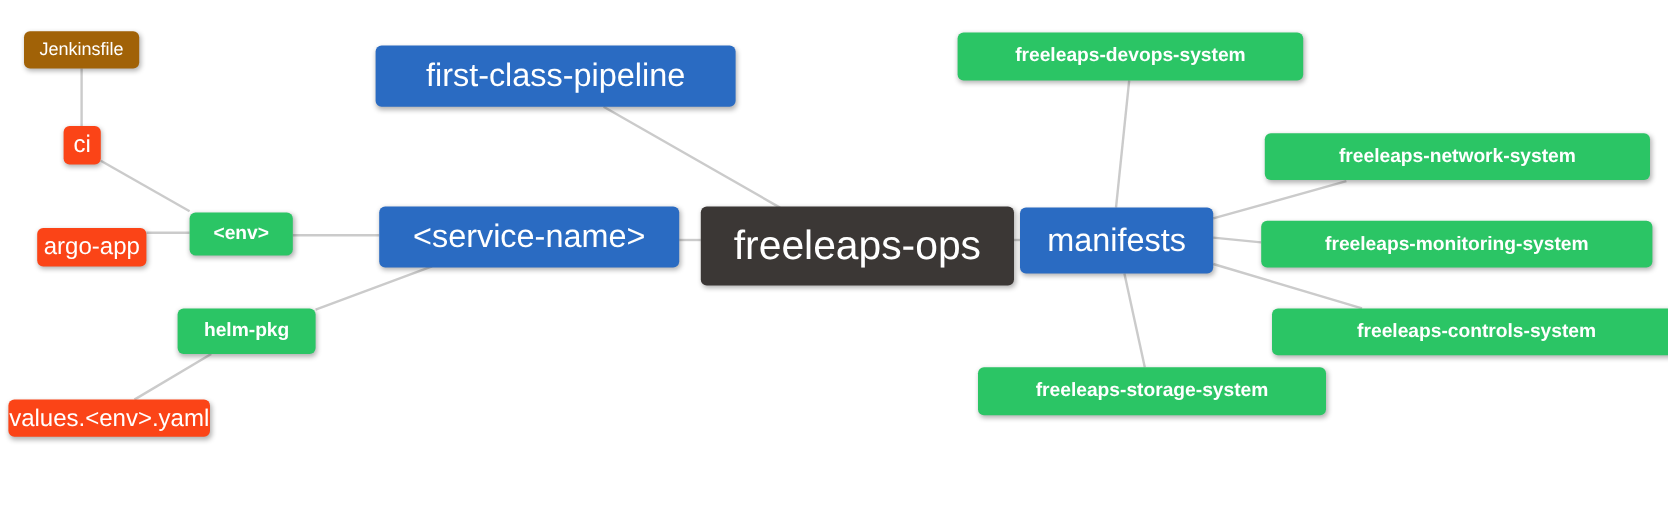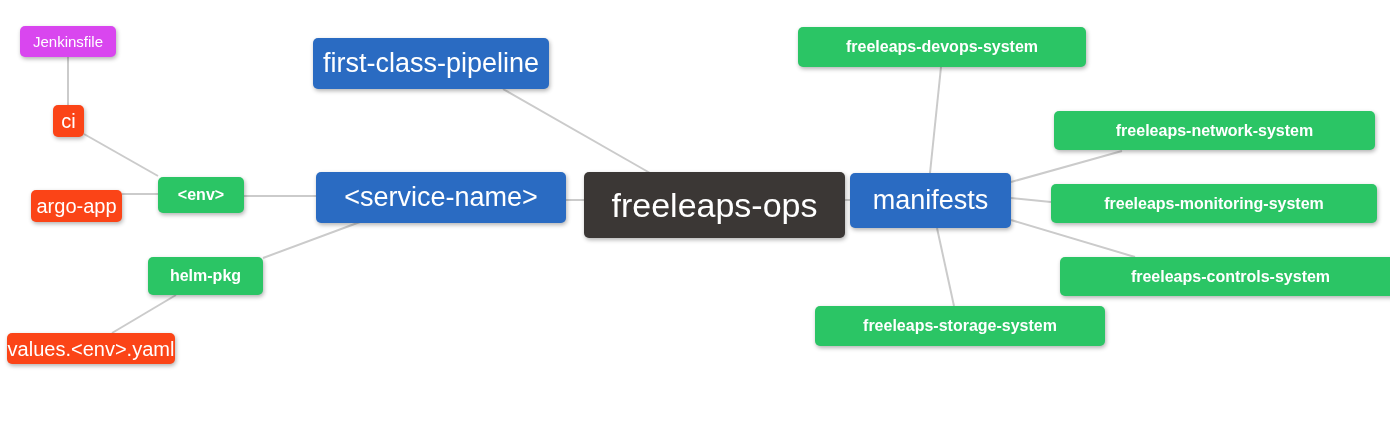--- a/index.html
+++ b/index.html
@@ -35,21 +35,21 @@
     line-height: 1;
   }
   .lvl1 { font-size: 34px; }
   .lvl2 { font-size: 27px; }
   .lvl3 { font-size: 16px; font-weight: bold; }
   .lvl4 { font-size: 20px; }
   .lvl5 { font-size: 15px; }
 
   
   .n-root        { left: 584px;  top: 172px; width: 261px; height: 66px; }
-  .n-fcp         { left: 313px;  top: 38px;  width: 236px; height: 51px; }
+  .n-fcp         { left: 313px;  top: 38px;  width: 300px; height: 51px; }
   .n-service     { left: 316px;  top: 172px; width: 250px; height: 51px; }
   .n-manifests   { left: 850px;  top: 173px; width: 161px; height: 55px; }
   .n-env         { left: 158px;  top: 177px; width: 86px;  height: 36px; }
   .n-helmpkg     { left: 148px;  top: 257px; width: 115px; height: 38px; }
   .n-ci          { left: 53px;   top: 105px; width: 31px;  height: 32px; }
   .n-argoapp     { left: 31px;   top: 178px; width: 91px;  height: 32px; margin-top: 12px; }
   .n-jenkinsfile { left: 20px;   top: 26px;  width: 96px;  height: 31px; }
   .n-values      { left: 7px;    top: 333px; width: 168px; height: 31px; }
   .n-devops      { left: 798px;  top: 27px;  width: 288px; height: 40px; }
   .n-network     { left: 1054px; top: 111px; width: 321px; height: 39px; }
@@ -72,21 +72,21 @@
     <line x1="503" y1="89" x2="650" y2="173" style="stroke: rgb(203, 203, 203);"></line>
     <line x1="566" y1="200" x2="584" y2="200" style="stroke: rgb(203, 203, 203);"></line>
     <line x1="845" y1="200" x2="851" y2="200" style="stroke: rgb(203, 203, 203);"></line>
     <line x1="941" y1="67" x2="930" y2="173" style="stroke: rgb(203, 203, 203);"></line>
     <line x1="1011" y1="182" x2="1122" y2="151" style="stroke: rgb(203, 203, 203);"></line>
     <line x1="1011" y1="198" x2="1051" y2="202" style="stroke: rgb(203, 203, 203);"></line>
     <line x1="1011" y1="220" x2="1135" y2="257" style="stroke: rgb(203, 203, 203);"></line>
     <line x1="937" y1="228" x2="954" y2="306" style="stroke: rgb(203, 203, 203);"></line>
   </svg>
 
-  <div class="node lvl5 n-jenkinsfile" style="background: #d946ef;">Jenkinsfile</div>
+  <div class="node lvl5 n-jenkinsfile" style="background: #a16207;">Jenkinsfile</div>
   <div class="node lvl4 n-ci" style="background: rgb(251, 68, 23);">ci</div>
   <div class="node lvl4 n-argoapp" style="background: rgb(251, 68, 23);">argo-app</div>
   <div class="node lvl3 n-env" style="background: rgb(43, 197, 101);">&lt;env&gt;</div>
   <div class="node lvl3 n-helmpkg" style="background: rgb(43, 197, 101);">helm-pkg</div>
   <div class="node lvl4 n-values" style="background: rgb(251, 68, 23);">values.&lt;env&gt;.yaml</div>
   <div class="node lvl2 n-fcp" style="background: rgb(42, 107, 194);">first-class-pipeline</div>
   <div class="node lvl2 n-service" style="background: rgb(42, 107, 194);">&lt;service-name&gt;</div>
   <div class="node lvl1 n-root" style="background: rgb(59, 55, 53);">freeleaps-ops</div>
   <div class="node lvl2 n-manifests" style="background: rgb(42, 107, 194);">manifests</div>
   <div class="node lvl3 n-devops" style="background: rgb(43, 197, 101);">freeleaps-devops-system</div>

